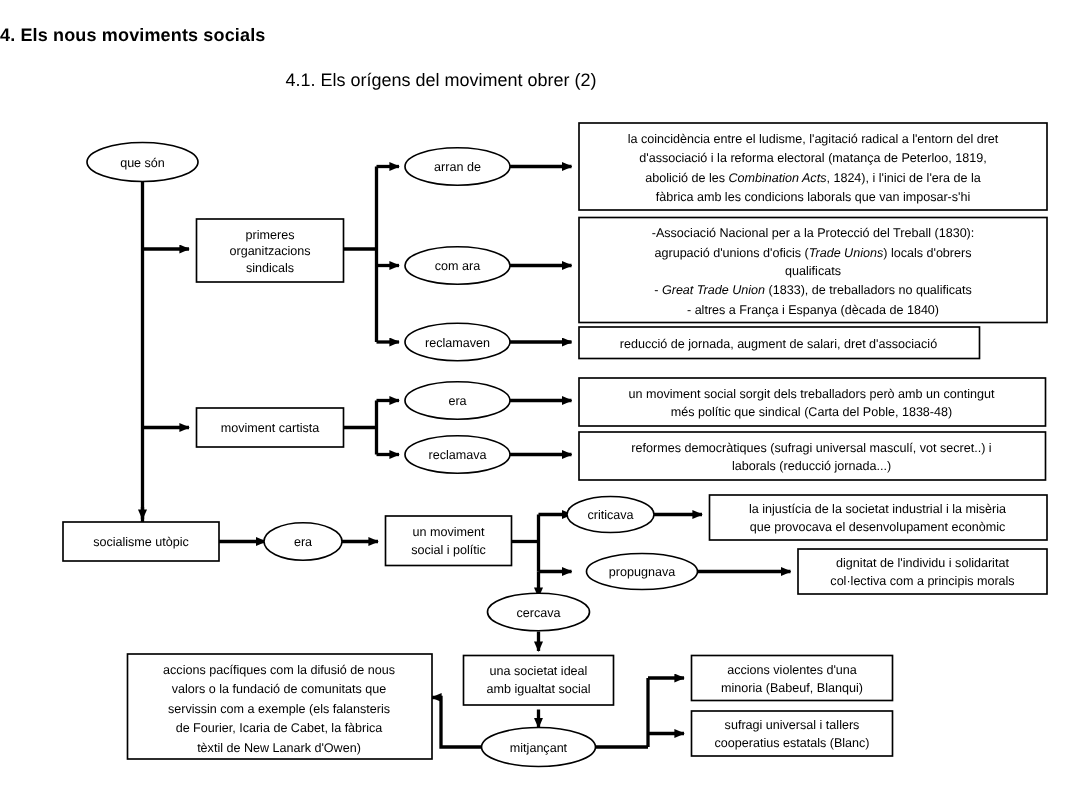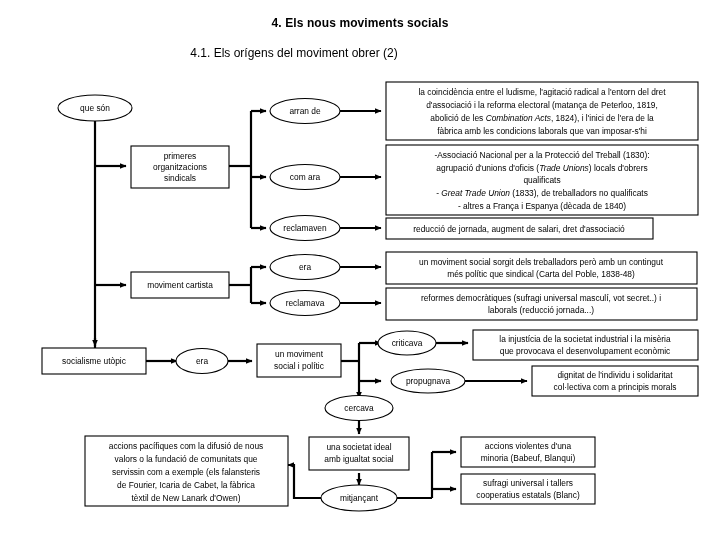--- a/index.html
+++ b/index.html
@@ -3,21 +3,21 @@
 <meta charset="utf-8">
 <style>
   html,body{margin:0;padding:0;background:#ffffff;}
   body{
     width:720px;height:540px;overflow:hidden;
     font-family:"Liberation Sans","DejaVu Sans",sans-serif;
     color:#000000;
   }
   #page{position:relative;width:720px;height:540px;}
   .title{
-    position:absolute;left:0;width:720px;text-align:center;
+    position:absolute;left:0;width:720px;
     font-weight:bold;font-size:12px;letter-spacing:.1px;
   }
   .subtitle{
     position:absolute;left:0;width:588px;text-align:center;
     font-size:12px;
   }
   svg{position:absolute;left:0;top:0;width:720px;height:540px;}
   .node-box{fill:#ffffff;stroke:#000000;stroke-width:1.1;}
   .node-ell{fill:#ffffff;stroke:#000000;stroke-width:1.1;}
   .edge{stroke:#000000;stroke-width:2.2;fill:none;stroke-linecap:butt;}

